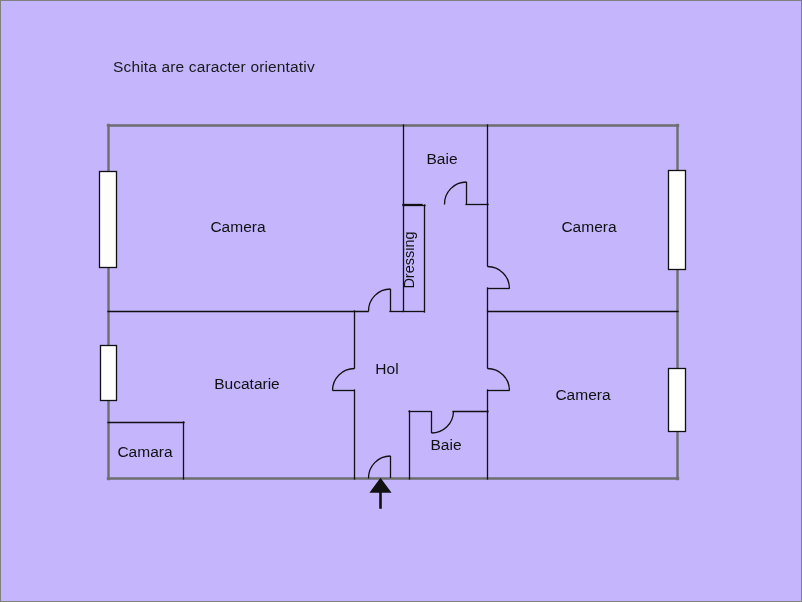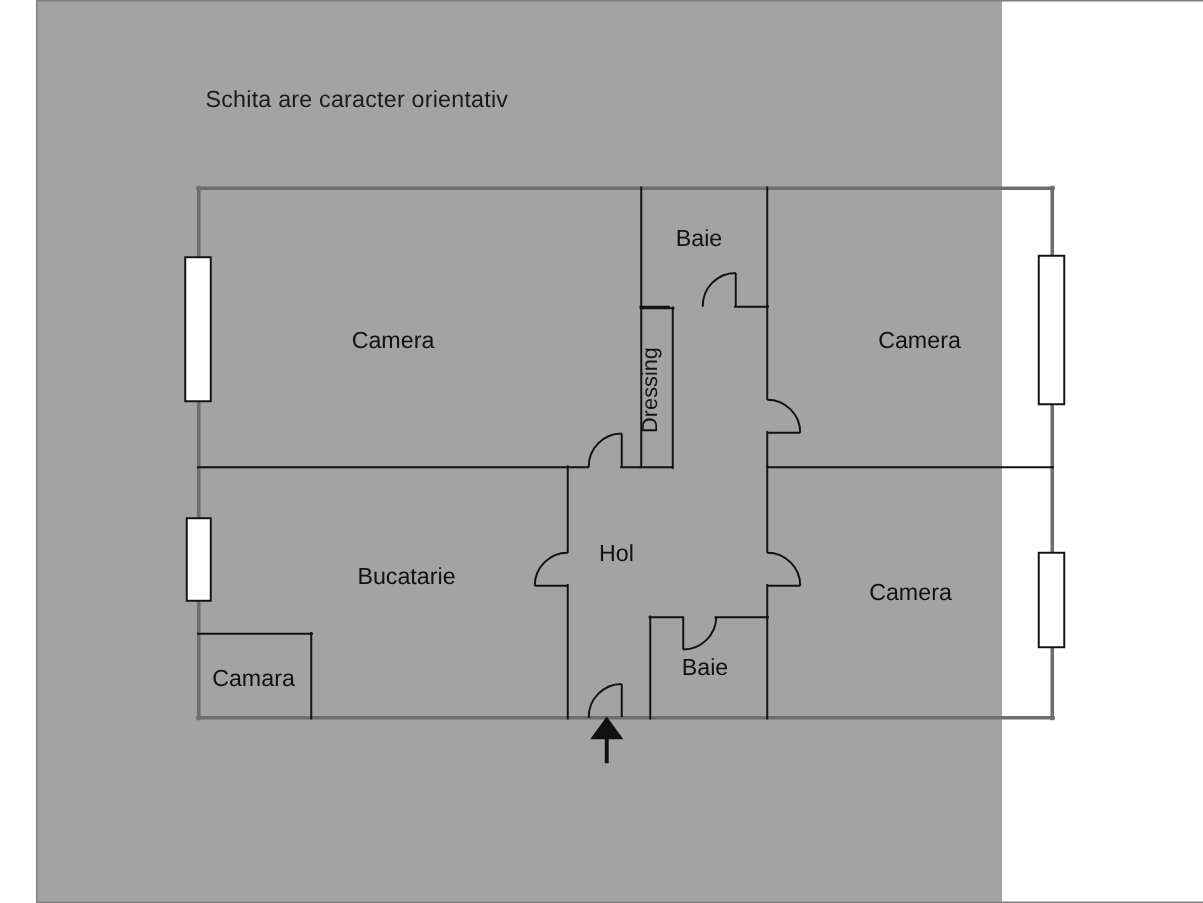--- a/index.html
+++ b/index.html
@@ -8,25 +8,24 @@
     background: #ffffff;
   }
   body {
     width: 802px;
     height: 602px;
     font-family: "Liberation Sans", sans-serif;
     overflow: hidden;
   }
   #page {
     position: relative;
-    width: 644px;
+    width: 802px;
     height: 602px;
-    background: #a3a3a3;
+    background: #c4b5fd;
     box-sizing: border-box;
-    margin-left: 24px;
   }
   #outer-frame {
     position: absolute;
     left: 0;
     top: 0;
     width: 802px;
     height: 602px;
     box-sizing: border-box;
     border: 1px solid #808080;
     pointer-events: none;

